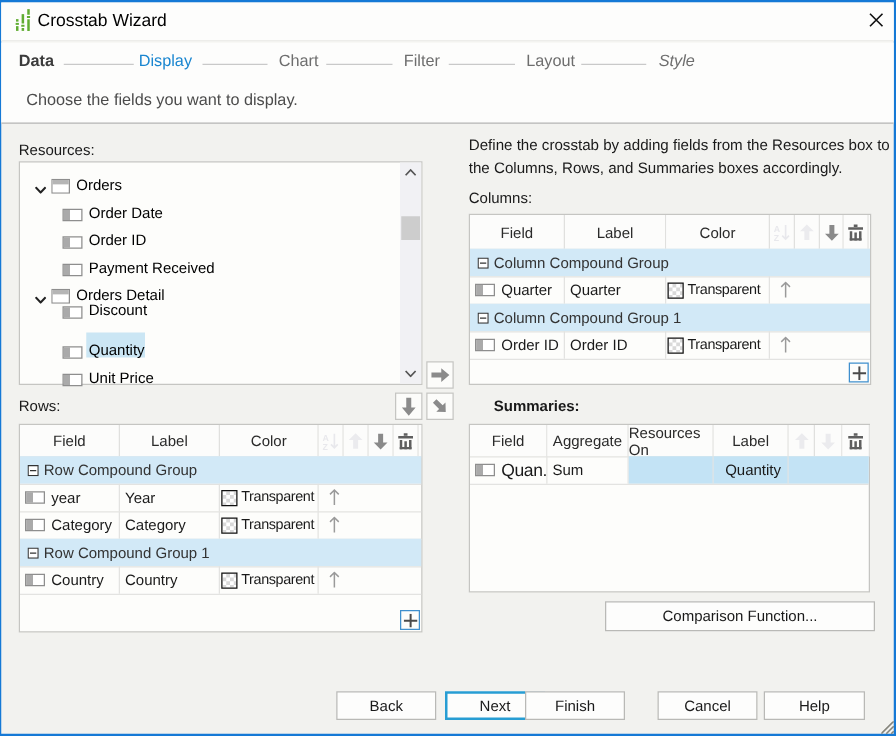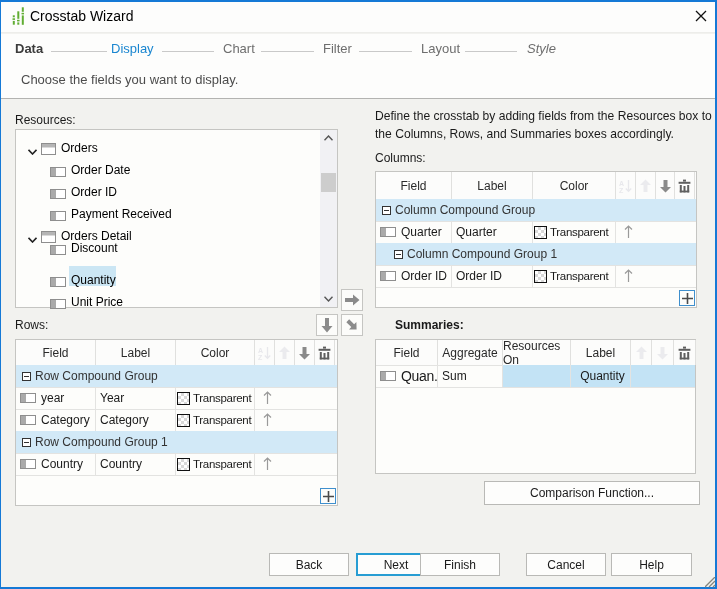--- a/index.html
+++ b/index.html
@@ -284,21 +284,21 @@
       <div class="cell" style="left:157px; top:49px; width:83px; height:22px; padding-left:4px;padding-left:1px;">
         <span class="swatch"></span>
         <span class="tr12">Transparent</span>
       </div>
       <div class="cell" style="left:240px; top:49px; width:80px; height:22px; padding-left:8px; border-right:none;">
         <svg width="9" height="14" viewBox="0 0 9 14">
           <path d="M4.5 1 L4.5 13 M1 4.5 L4.5 1 L8 4.5" stroke="#9a9a9a" stroke-width="1.2" fill="none"></path>
         </svg>
       </div>
       <div class="rline" style="top:71px; width:320px;"></div>
-      <div class="grow" style="left:0; top:71px; width:320px; height:22px;padding-left:12px;">
+      <div class="grow" style="left:0; top:71px; width:320px; height:22px;">
         <svg style="margin:0 4px 0 6px" width="9" height="9" viewBox="0 0 9 9">
           <rect x="0.5" y="0.5" width="8" height="8" fill="#fff" stroke="#333"></rect>
           <path d="M2 4.5 L7 4.5" stroke="#333"></path>
         </svg>
         <span>Column Compound Group 1</span>
       </div>
       <div class="rline" style="top:93px; width:320px;"></div>
       <div class="cell" style="left:0px; top:93px; width:76px; height:22px; padding-left:4px;"><span class="ficon"></span>Order ID</div>
       <div class="cell" style="left:76px; top:93px; width:81px; height:22px; padding-left:4px;">Order ID</div>
       <div class="cell" style="left:157px; top:93px; width:83px; height:22px; padding-left:4px;padding-left:1px;">

